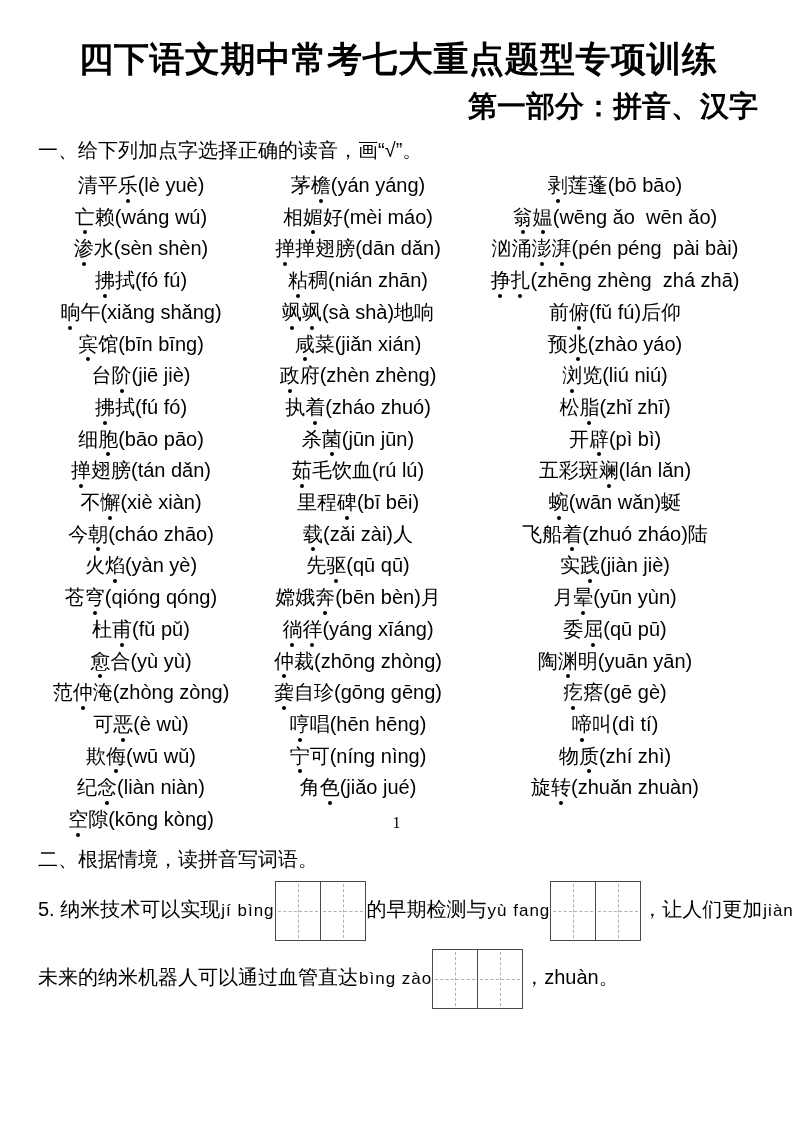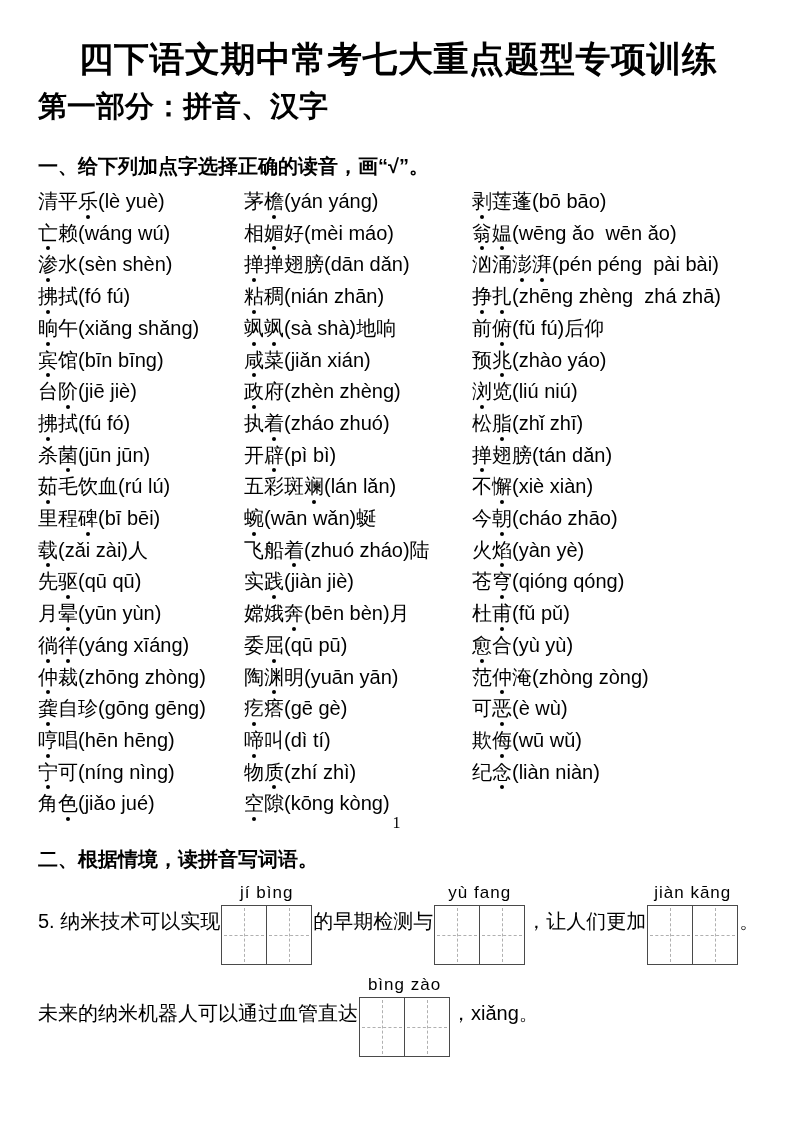--- a/index.html
+++ b/index.html
@@ -19,32 +19,33 @@
   .title{
     font-size:35px;
     font-weight:bold;
     text-align:center;
     margin:6px 0 0 0;
     letter-spacing:0.5px;
   }
   .subtitle{
     font-size:29px;
     font-weight:bold;
-    text-align:left;
+    text-align:right;
     margin:4px 0 10px 0;
   }
   .sec-heading{
     font-size:20px;
-    font-weight:bold;
-    margin:26px 0 6px 0;
+    font-weight:normal;
+    margin:10px 0 6px 0;
   }
   .grid{
     display:grid;
     grid-template-columns:206px 228px 1fr;
     margin-top:4px;
+    text-align:center;
   }
   .entry{
     font-size:20px;
     line-height:31.7px;
     white-space:pre;
   }
   .dotchar{position:relative;display:inline-block;}
   .dotchar::after{
     content:'';
     position:absolute;
@@ -55,21 +56,21 @@
     transform:translateX(-50%);
   }
   .q-line{
     font-size:20px;
     line-height:30px;
     margin-top:8px;
     white-space:nowrap;
   }
   .blank{
     display:inline-flex;
-    flex-direction:column;
+    flex-direction:row;
     align-items:center;
     vertical-align:middle;
     margin:0 1px;
   }
   .pinyin{
     font-size:17px;
     line-height:24px;
     letter-spacing:1px;
     white-space:pre;
   }
@@ -129,54 +130,56 @@
       <div class="entry">前<span class="dotchar">俯</span>(fǔ fú)后仰</div>
       <div class="entry"><span class="dotchar">宾</span>馆(bīn bīng)</div>
       <div class="entry"><span class="dotchar">咸</span>菜(jiǎn xián)</div>
       <div class="entry">预<span class="dotchar">兆</span>(zhào yáo)</div>
       <div class="entry">台<span class="dotchar">阶</span>(jiē jiè)</div>
       <div class="entry"><span class="dotchar">政</span>府(zhèn zhèng)</div>
       <div class="entry"><span class="dotchar">浏</span>览(liú niú)</div>
       <div class="entry"><span class="dotchar">拂</span>拭(fú fó)</div>
       <div class="entry">执<span class="dotchar">着</span>(zháo zhuó)</div>
       <div class="entry">松<span class="dotchar">脂</span>(zhǐ zhī)</div>
+      <div class="entry">细<span class="dotchar">胞</span>(bāo pāo)</div>
       <div class="entry">杀<span class="dotchar">菌</span>(jūn jūn)</div>
       <div class="entry">开<span class="dotchar">辟</span>(pì bì)</div>
       <div class="entry"><span class="dotchar">掸</span>翅膀(tán dǎn)</div>
       <div class="entry"><span class="dotchar">茹</span>毛饮血(rú lú)</div>
       <div class="entry">五彩斑<span class="dotchar">斓</span>(lán lǎn)</div>
       <div class="entry">不<span class="dotchar">懈</span>(xiè xiàn)</div>
       <div class="entry">里程<span class="dotchar">碑</span>(bī bēi)</div>
       <div class="entry"><span class="dotchar">蜿</span>(wān wǎn)蜒</div>
       <div class="entry">今<span class="dotchar">朝</span>(cháo zhāo)</div>
       <div class="entry"><span class="dotchar">载</span>(zǎi zài)人</div>
       <div class="entry">飞船<span class="dotchar">着</span>(zhuó zháo)陆</div>
       <div class="entry">火<span class="dotchar">焰</span>(yàn yè)</div>
       <div class="entry">先<span class="dotchar">驱</span>(qū qū)</div>
       <div class="entry">实<span class="dotchar">践</span>(jiàn jiè)</div>
       <div class="entry">苍<span class="dotchar">穹</span>(qióng qóng)</div>
+      <div class="entry">嫦娥<span class="dotchar">奔</span>(bēn bèn)月</div>
       <div class="entry">月<span class="dotchar">晕</span>(yūn yùn)</div>
-      <div class="entry">嫦娥<span class="dotchar">奔</span>(bēn bèn)月</div>
       <div class="entry">杜<span class="dotchar">甫</span>(fǔ pǔ)</div>
       <div class="entry"><span class="dotchar">徜</span><span class="dotchar">徉</span>(yáng xīáng)</div>
       <div class="entry">委<span class="dotchar">屈</span>(qū pū)</div>
       <div class="entry"><span class="dotchar">愈</span>合(yù yù)</div>
       <div class="entry"><span class="dotchar">仲</span>裁(zhōng zhòng)</div>
       <div class="entry">陶<span class="dotchar">渊</span>明(yuān yān)</div>
       <div class="entry">范<span class="dotchar">仲</span>淹(zhòng zòng)</div>
       <div class="entry"><span class="dotchar">龚</span>自珍(gōng gēng)</div>
       <div class="entry"><span class="dotchar">疙</span>瘩(gē gè)</div>
       <div class="entry">可<span class="dotchar">恶</span>(è wù)</div>
       <div class="entry"><span class="dotchar">哼</span>唱(hēn hēng)</div>
       <div class="entry"><span class="dotchar">啼</span>叫(dì tí)</div>
       <div class="entry">欺<span class="dotchar">侮</span>(wū wǔ)</div>
       <div class="entry"><span class="dotchar">宁</span>可(níng nìng)</div>
       <div class="entry">物<span class="dotchar">质</span>(zhí zhì)</div>
       <div class="entry">纪<span class="dotchar">念</span>(liàn niàn)</div>
       <div class="entry">角<span class="dotchar">色</span>(jiǎo jué)</div>
+      <div class="entry">旋<span class="dotchar">转</span>(zhuǎn zhuàn)</div>
       <div class="entry"><span class="dotchar">空</span>隙(kōng kòng)</div>
     </div>
 
   <div class="sec-heading">二、根据情境，读拼音写词语。</div>
 
   <div class="q-line">
     <span>5. 纳米技术可以实现</span><span class="blank">
       <span class="pinyin">jí bìng</span>
       <span class="boxes">
           <span class="cellbox"></span>
@@ -197,18 +200,18 @@
     </span><span>。</span>
   </div>
 
   <div class="q-line">
     <span>未来的纳米机器人可以通过血管直达</span><span class="blank">
       <span class="pinyin">bìng zào</span>
       <span class="boxes">
           <span class="cellbox"></span>
           <span class="cellbox"></span>
         </span>
-    </span><span>，xiǎng。</span>
+    </span><span>，zhuàn。</span>
   </div>
 
   <div class="page-num">1</div>
 
 </div>
 
 </body></html>

